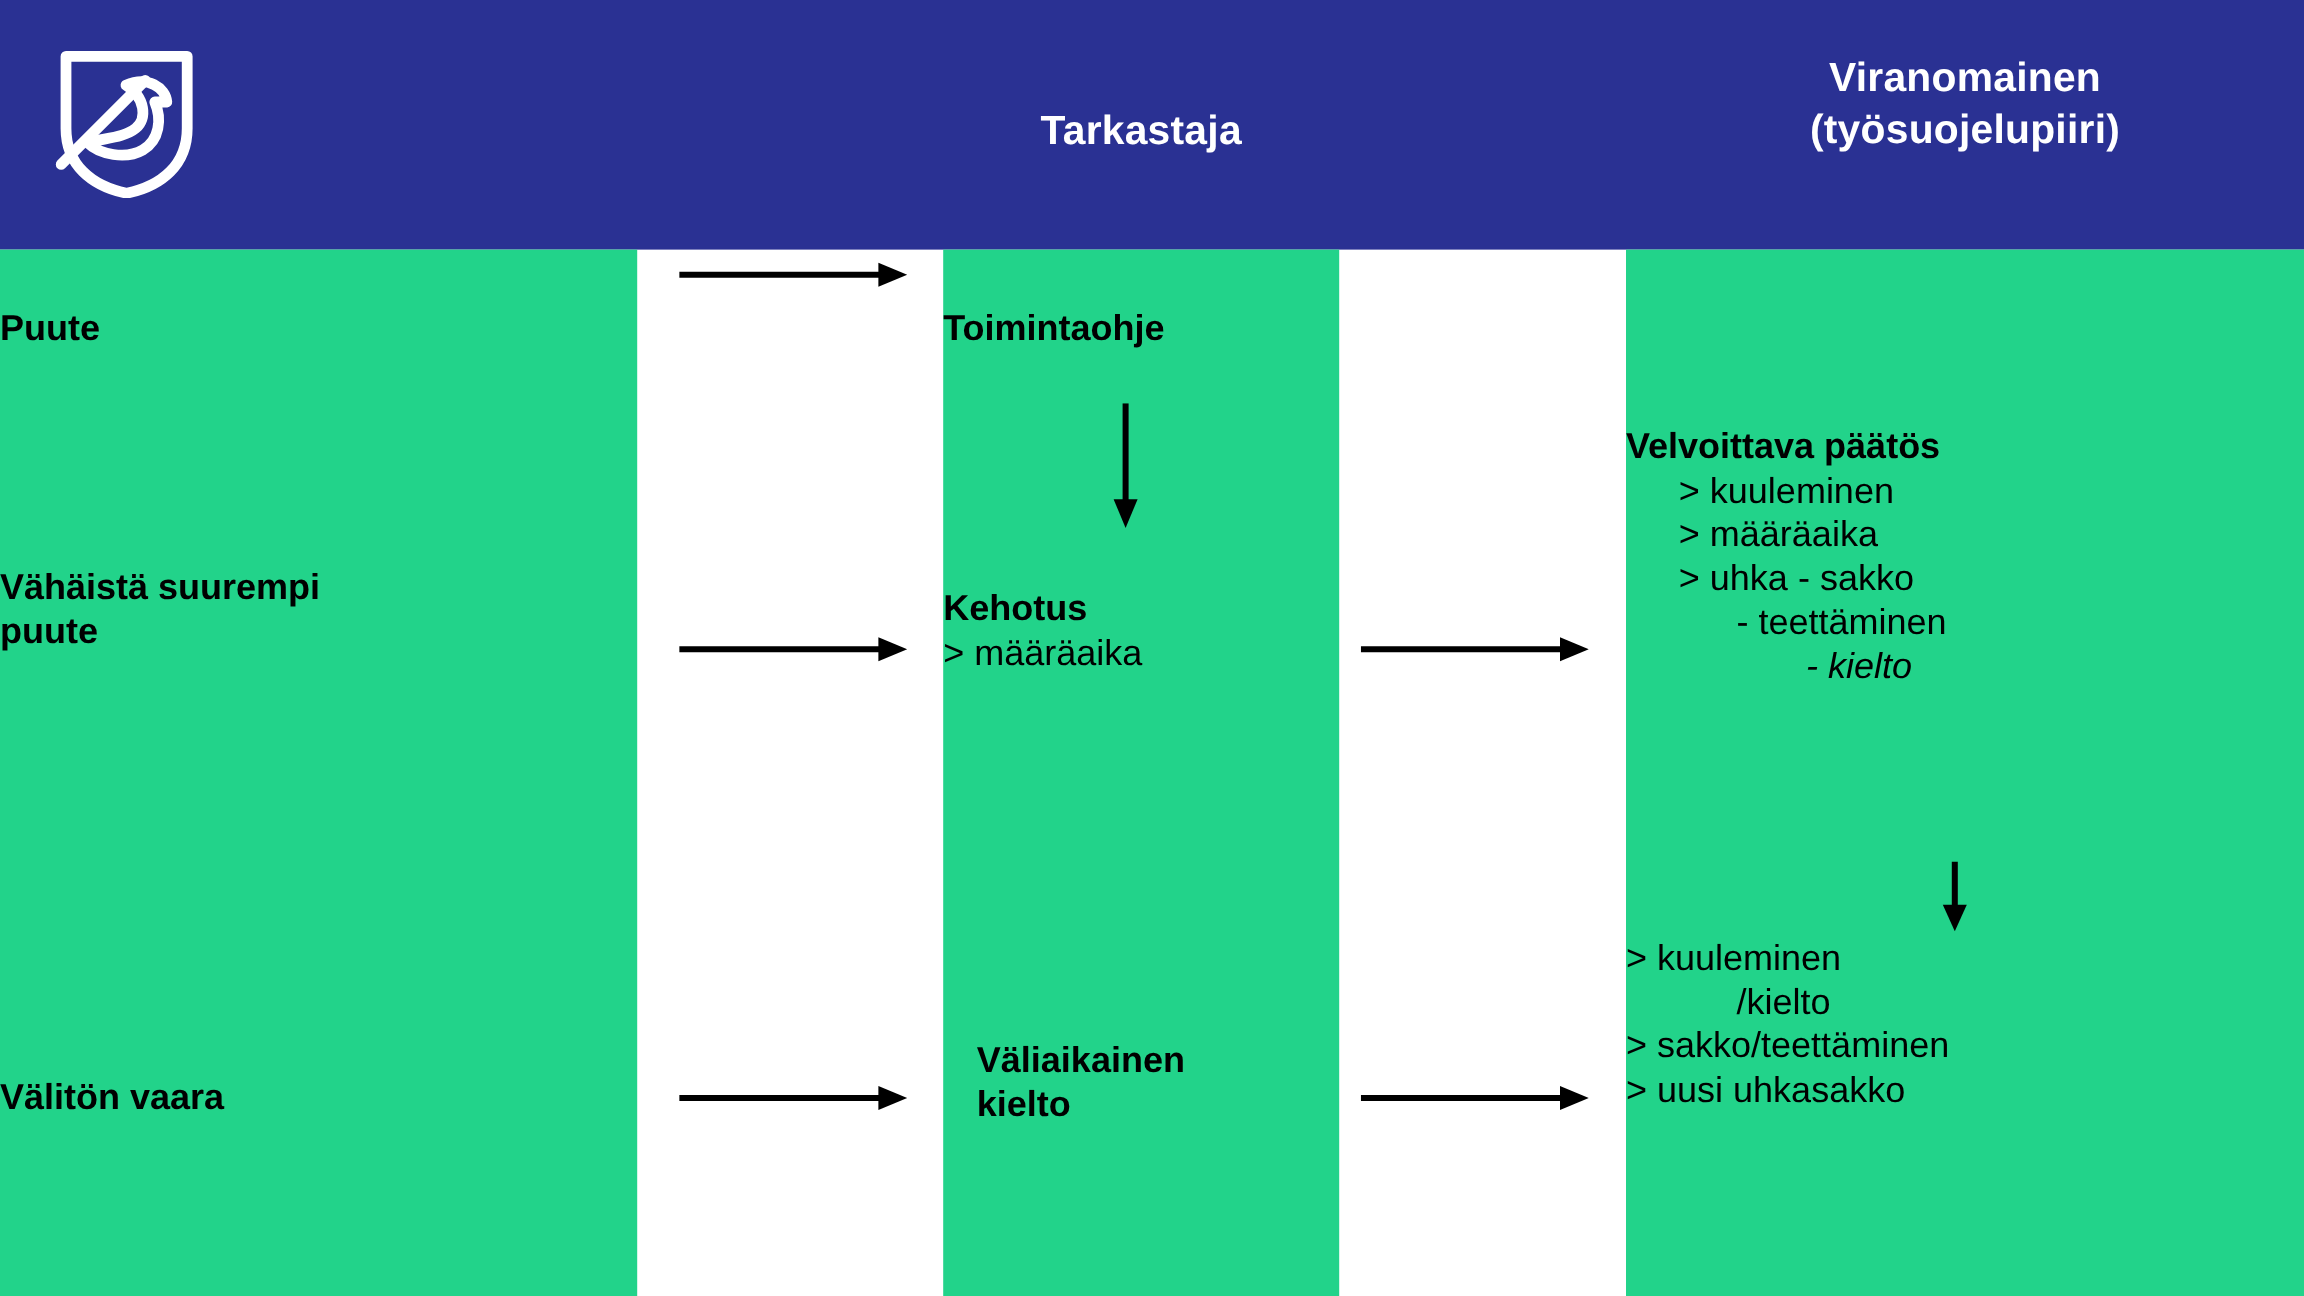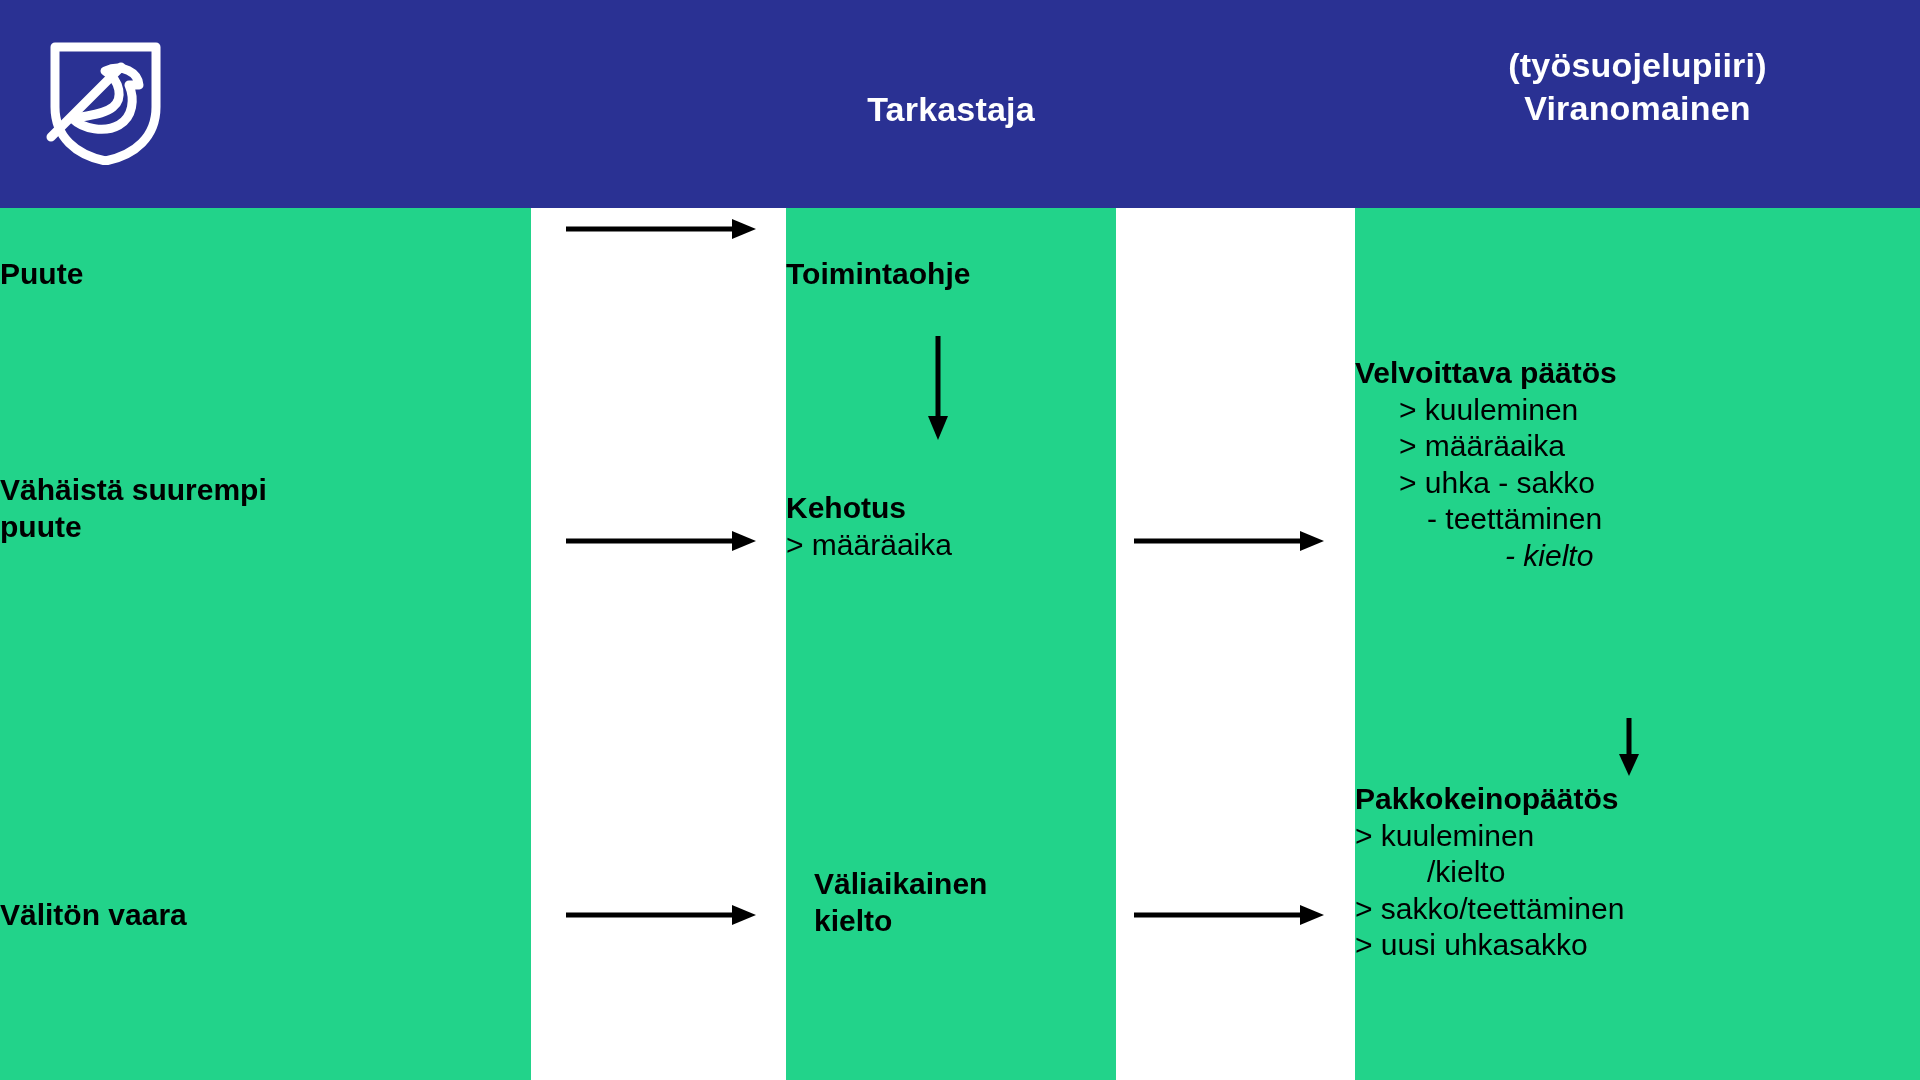--- a/index.html
+++ b/index.html
@@ -82,21 +82,21 @@
     display: block;
     font-weight: bold;
     font-size: 30px;
   }
   .block .t-reg {
     display: block;
     font-weight: normal;
     font-size: 30px;
   }
   .block .t-reg.indent1 { padding-left: 44px; }
-  .block .t-reg.indent2 { padding-left: 72px; }
+  .block .t-reg.indent2 { padding-left: 92px; }
   .block .t-reg.indent3 { padding-left: 150px; font-style: italic; }
 
   
   .lb-puute   { left: 0px; width: 531px; top: 256px; }
   .lb-vahaista{ left: 0px; width: 531px; top: 472px; }
   .lb-valiton { left: 0px; width: 531px; top: 897px; }
 
   
   .mb-toimintaohje { left: 786px; width: 330px; top: 256px; }
   .mb-kehotus      { left: 786px; width: 330px; top: 490px; }
@@ -132,22 +132,22 @@
         <path d="M8 100 L78 30" fill="none" stroke="#ffffff" stroke-width="9" stroke-linecap="round"></path>
         <path d="M62 34 C80 26 95 36 96 48 L86 48 C92 62 90 80 76 88 C62 96 40 92 30 82 C44 78 60 78 70 70 C80 62 78 44 62 34 Z" fill="none" stroke="#ffffff" stroke-width="9" stroke-linejoin="round" stroke-linecap="round"></path>
       </svg>
     </div>
 
     <div class="header-title mid">
       <span class="line">Tarkastaja</span>
     </div>
 
     <div class="header-title right">
+      <span class="line">Viranomainen</span>
       <span class="line">(työsuojelupiiri)</span>
-      <span class="line">Viranomainen</span>
     </div>
   </div>
 
   <div class="col col-left"></div>
   <div class="col col-mid"></div>
   <div class="col col-right"></div>
 
   <div class="block lb-puute">
     <span class="t-bold">Puute</span>
   </div>
@@ -178,21 +178,20 @@
   <div class="block rb-velvoittava">
     <span class="t-bold">Velvoittava päätös</span>
     <span class="t-reg indent1">&gt; kuuleminen</span>
     <span class="t-reg indent1">&gt; määräaika</span>
     <span class="t-reg indent1">&gt; uhka - sakko</span>
     <span class="t-reg indent2">- teettäminen</span>
     <span class="t-reg indent3">- kielto</span>
   </div>
 
   <div class="block rb-pakko">
-    <span class="t-bold">Pakkokeinopäätös</span>
     <span class="t-reg">&gt; kuuleminen</span>
     <span class="t-reg indent2">/kielto</span>
     <span class="t-reg">&gt; sakko/teettäminen</span>
     <span class="t-reg">&gt; uusi uhkasakko</span>
   </div>
 
   <div class="arrow-h" style="left:566px; top:216px; width:190px;">
     <svg width="190" height="26" viewBox="0 0 190 26" xmlns="http://www.w3.org/2000/svg">
       <line x1="0" y1="13" x2="170" y2="13" stroke="#000" stroke-width="5"></line>
       <polygon points="190,13 166,3 166,23" fill="#000"></polygon>

